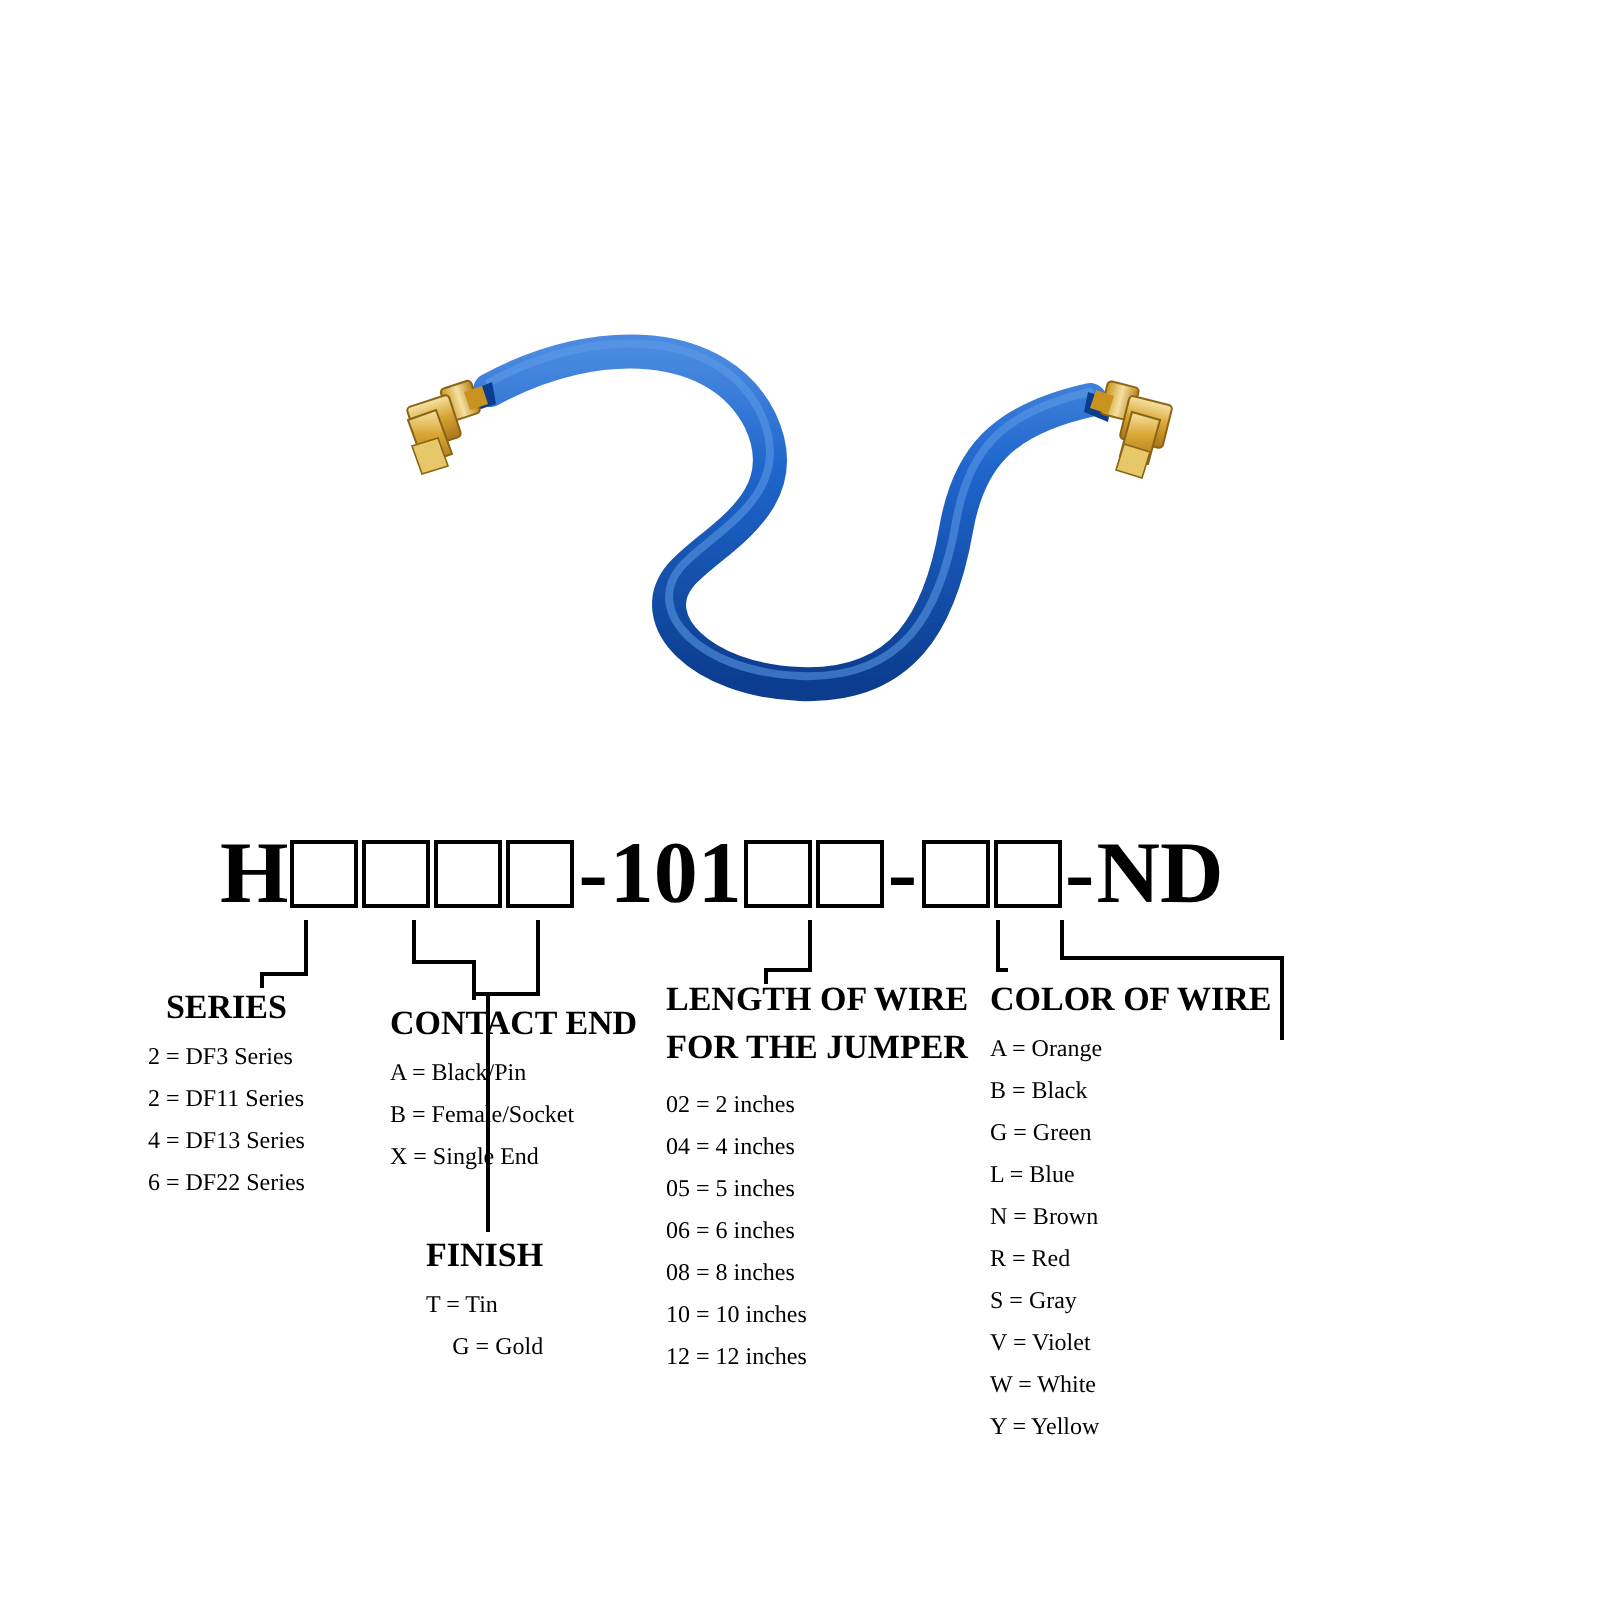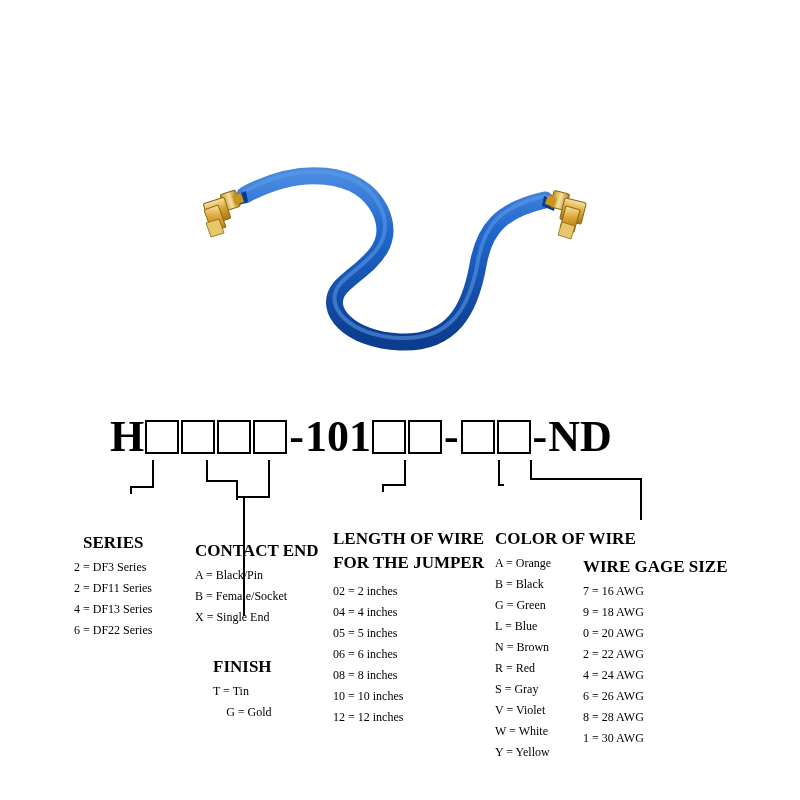--- a/index.html
+++ b/index.html
@@ -65,21 +65,20 @@
     position: absolute;
     background: #000;
   }
   .lv { width: 2px; }
   .lh { height: 2px; }
 
   
   .legend {
     position: absolute;
     font-family: "Liberation Serif", serif;
-    margin-top: 39px;
   }
   .legend-title {
     font-size: 17px;
     font-weight: 700;
     white-space: nowrap;
     margin-bottom: 4px;
   }
   .legend-title.center { text-align: center; }
   .legend-item {
     font-size: 12px;
@@ -223,25 +222,14 @@
     <div class="legend-item">G = Green</div>
     <div class="legend-item">L = Blue</div>
     <div class="legend-item">N = Brown</div>
     <div class="legend-item">R = Red</div>
     <div class="legend-item">S = Gray</div>
     <div class="legend-item">V = Violet</div>
     <div class="legend-item">W = White</div>
     <div class="legend-item">Y = Yellow</div>
   </div>
 
-  <div class="legend" style="left:583px; top:128px;">
-    <div class="legend-title">WIRE GAGE SIZE</div>
-    <div class="legend-item">7 = 16 AWG</div>
-    <div class="legend-item">9 = 18 AWG</div>
-    <div class="legend-item">0 = 20 AWG</div>
-    <div class="legend-item">2 = 22 AWG</div>
-    <div class="legend-item">4 = 24 AWG</div>
-    <div class="legend-item">6 = 26 AWG</div>
-    <div class="legend-item">8 = 28 AWG</div>
-    <div class="legend-item">1 = 30 AWG</div>
-  </div>
 
 </div>
 
 </body></html>

